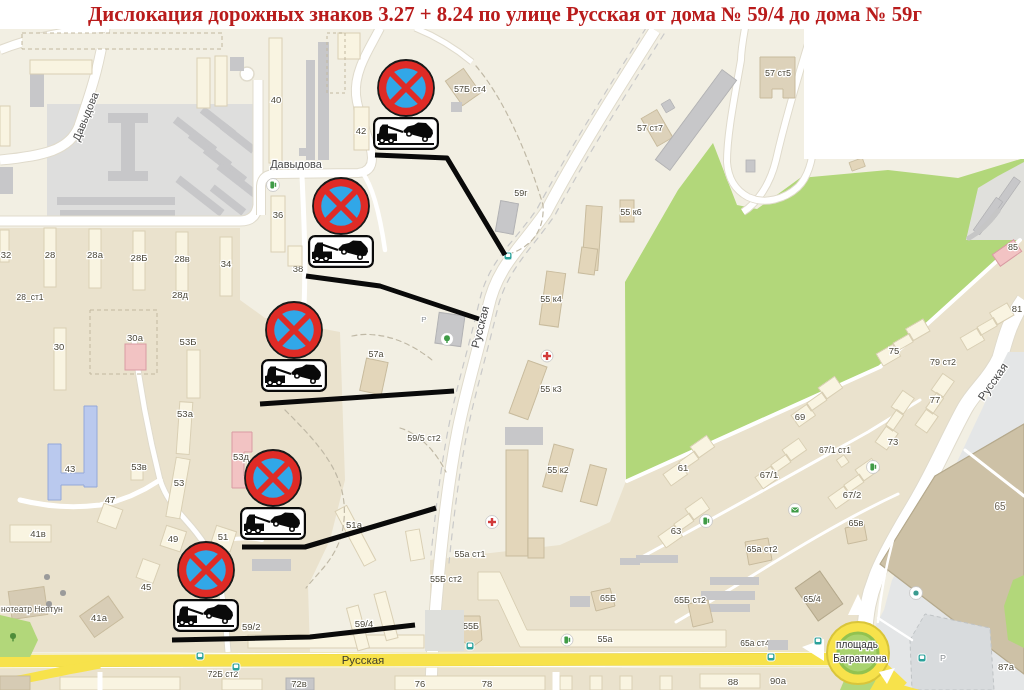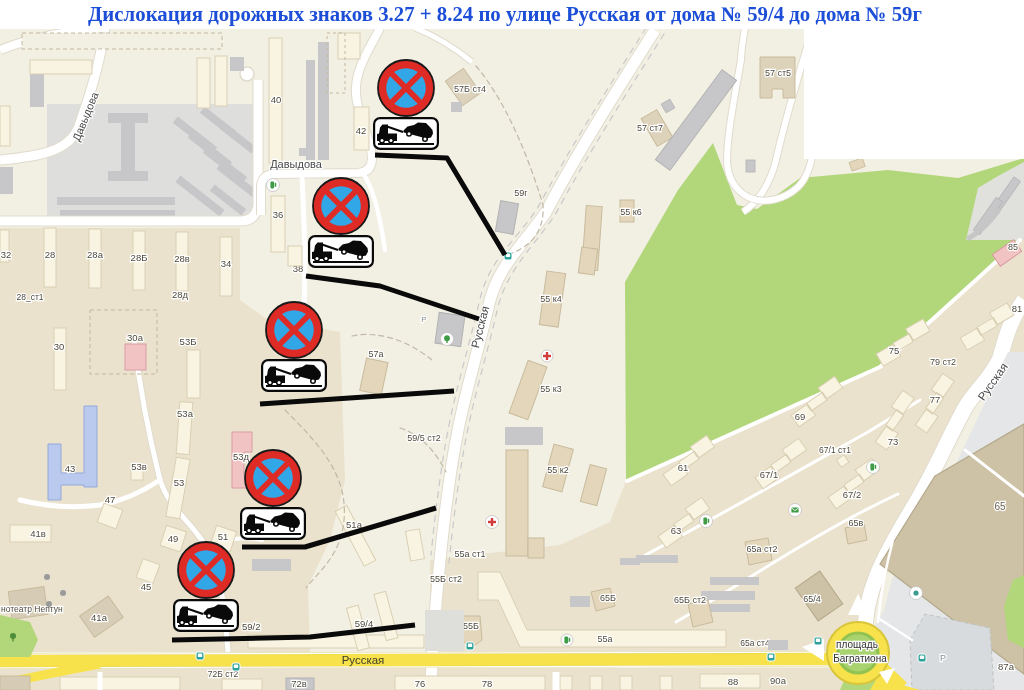--- a/index.html
+++ b/index.html
@@ -1,17 +1,17 @@
 <!DOCTYPE html>
 <html><head>
 <meta charset="utf-8">
 <style>
 html,body{margin:0;padding:0;width:1024px;height:690px;overflow:hidden;background:#ffffff;}
 #title{position:absolute;top:0;left:0;width:1024px;height:29px;background:#ffffff;text-align:center;
-font-family:"Liberation Serif",serif;font-weight:bold;font-size:20.8px;color:#1d4ed8;line-height:28px;text-indent:-14px;}
+font-family:"Liberation Serif",serif;font-weight:bold;font-size:20.8px;color:#b91c1c;line-height:28px;text-indent:-14px;}
 #map{position:absolute;top:0;left:0;}
 </style>
 </head>
 <body>
 
 <div id="map">
 <svg width="1024" height="690" viewBox="0 0 1024 690" font-family="Liberation Sans, sans-serif">
 
 <rect x="0" y="29" width="1024" height="661" fill="#f2efe3"></rect>
 

